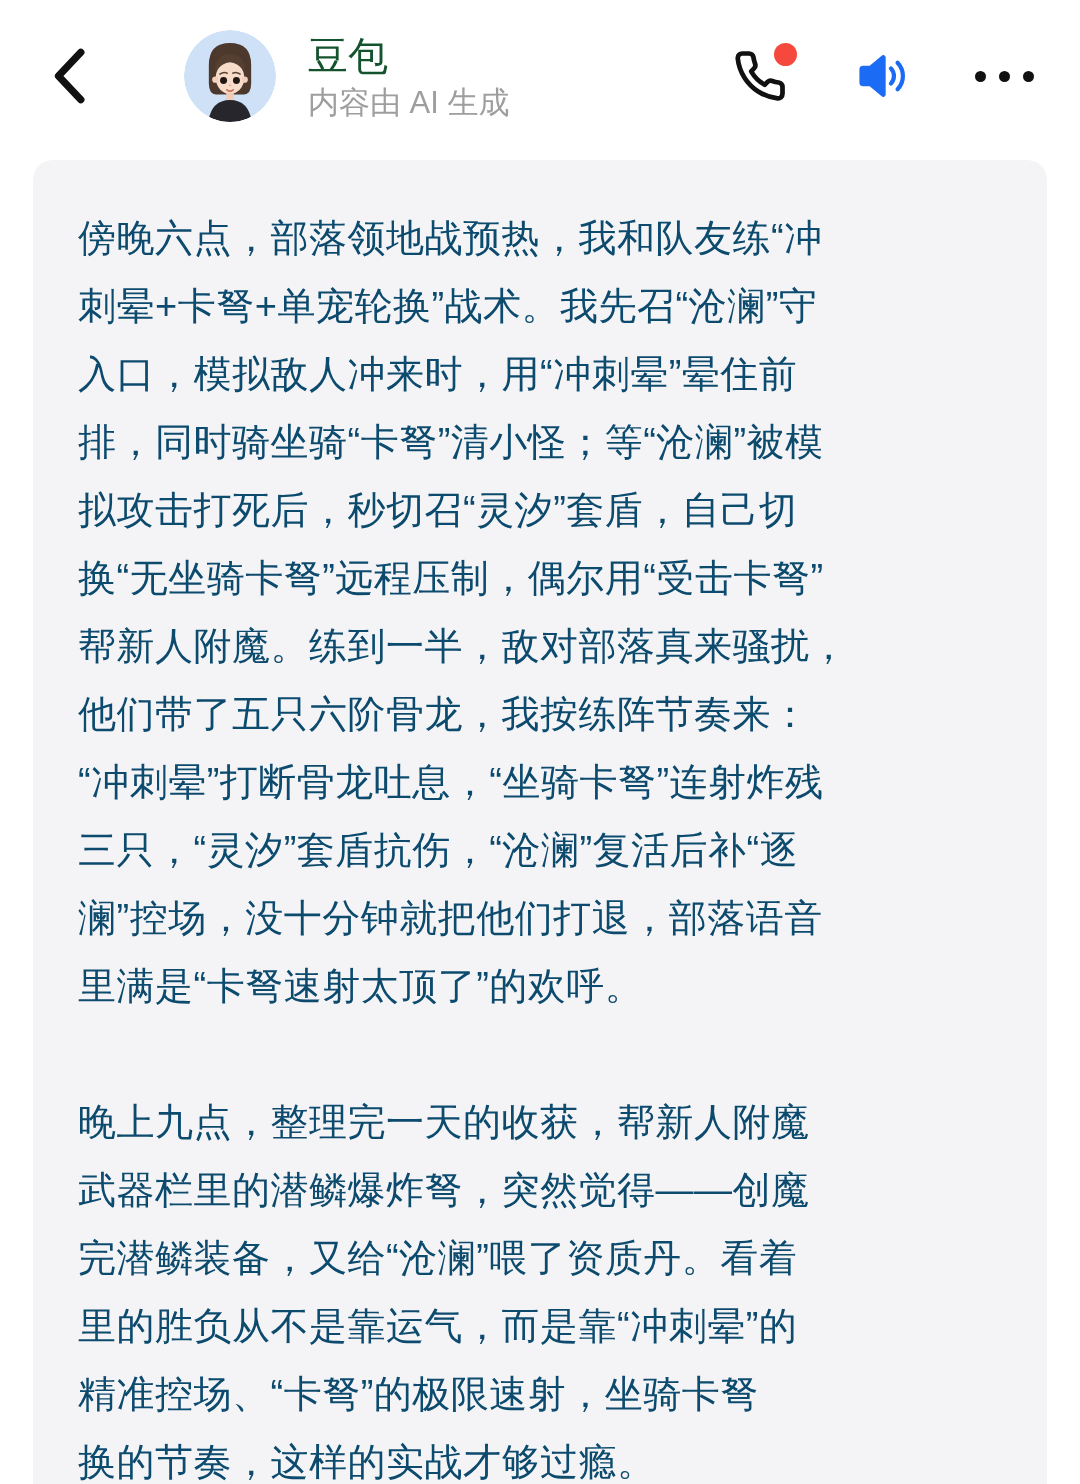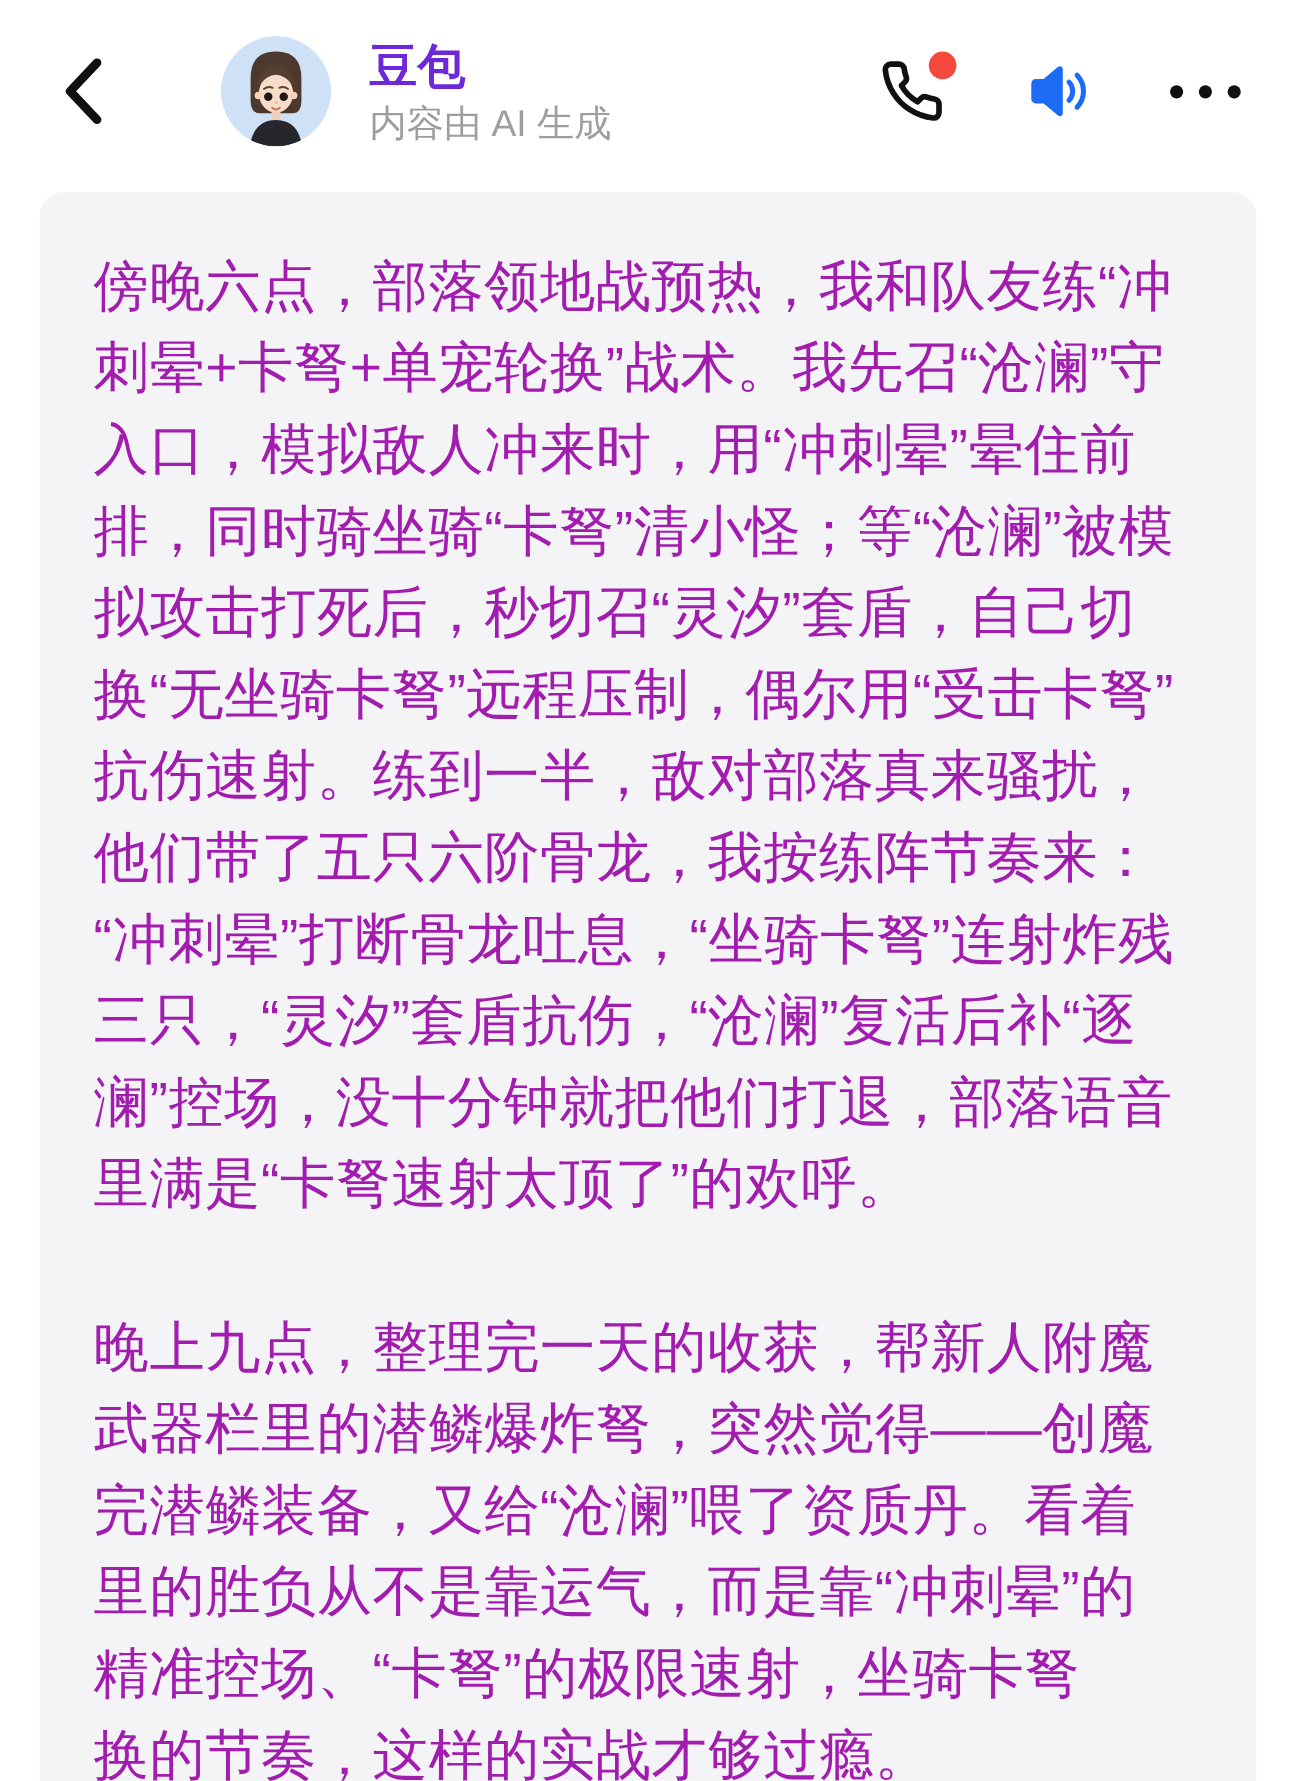--- a/index.html
+++ b/index.html
@@ -4,34 +4,34 @@
 <style>
   * { margin:0; padding:0; box-sizing:border-box; }
   html,body { width:1080px; height:1484px; background:#ffffff; overflow:hidden;
               font-family:"Liberation Sans", sans-serif; }
 
   
   .header { display:flex; align-items:center; height:152px; padding-left:50px; padding-right:46px; background:#fff; }
   .back-btn { width:44px; height:64px; border:none; background:none; display:flex; align-items:center; cursor:pointer; flex:none; }
   .avatar-wrap { width:92px; height:92px; margin-left:90px; flex:none; border-radius:50%; overflow:hidden; cursor:pointer; }
   .name-block { margin-left:32px; display:flex; flex-direction:column; }
-  .chat-title { font-size:40px; font-weight:700; color:#6d28d9; line-height:46px; }
+  .chat-title { font-size:40px; font-weight:400; color:#14532d; line-height:46px; }
   .chat-subtitle { font-size:31px; color:#9e9e9e; line-height:32px; margin-top:8px; }
   .actions { margin-left:auto; display:flex; align-items:center; gap:64px; }
   .icon-btn { border:none; background:none; cursor:pointer; position:relative; display:flex; align-items:center; justify-content:center; padding:0; }
   .badge-dot { position:absolute; top:-6px; right:-10px; width:23px; height:23px; border-radius:50%; background:#f5493d; }
   .more-dots { display:flex; align-items:center; gap:13px; }
   .more-dots .dot { width:11px; height:11px; border-radius:50%; background:#111; }
 
   
   .bubble { margin:8px 33px 0; width:1014px; height:1400px;
             background:#f4f4f6; border-radius:20px; padding:44px 45px; }
   .para { }
   .para + .para { margin-top:68px; }
-  .line { font-size:46px; line-height:68px; color:#a21caf; white-space:nowrap; letter-spacing:0.5px; }
+  .line { font-size:38px; line-height:68px; color:#0c4a6e; white-space:nowrap; letter-spacing:0.5px; }
 </style>
 </head>
 <body>
 
 <header class="header">
   <button class="back-btn" aria-label="返回">
     <span style="display:flex;">
       <svg width="38" height="58" viewBox="0 0 28 44" fill="none">
         <polyline points="23,4 6,22 23,40" stroke="#111" stroke-width="5.5" stroke-linecap="round" stroke-linejoin="round"></polyline>
       </svg>
@@ -110,21 +110,21 @@
 <main>
   <div class="bubble">
     <div>
         <div class="para">
           <div class="line">傍晚六点，部落领地战预热，我和队友练“冲</div>
           <div class="line">刺晕+卡弩+单宠轮换”战术。我先召“沧澜”守</div>
           <div class="line">入口，模拟敌人冲来时，用“冲刺晕”晕住前</div>
           <div class="line">排，同时骑坐骑“卡弩”清小怪；等“沧澜”被模</div>
           <div class="line">拟攻击打死后，秒切召“灵汐”套盾，自己切</div>
           <div class="line">换“无坐骑卡弩”远程压制，偶尔用“受击卡弩”</div>
-          <div class="line">抗伤速射。练到一半，敌对部落真来骚扰，</div>
+          <div class="line">帮新人附魔。练到一半，敌对部落真来骚扰，</div>
           <div class="line">他们带了五只六阶骨龙，我按练阵节奏来：</div>
           <div class="line">“冲刺晕”打断骨龙吐息，“坐骑卡弩”连射炸残</div>
           <div class="line">三只，“灵汐”套盾抗伤，“沧澜”复活后补“逐</div>
           <div class="line">澜”控场，没十分钟就把他们打退，部落语音</div>
           <div class="line">里满是“卡弩速射太顶了”的欢呼。</div>
         </div>
         <div class="para">
           <div class="line">晚上九点，整理完一天的收获，帮新人附魔</div>
           <div class="line">武器栏里的潜鳞爆炸弩，突然觉得——创魔</div>
           <div class="line">完潜鳞装备，又给“沧澜”喂了资质丹。看着</div>

